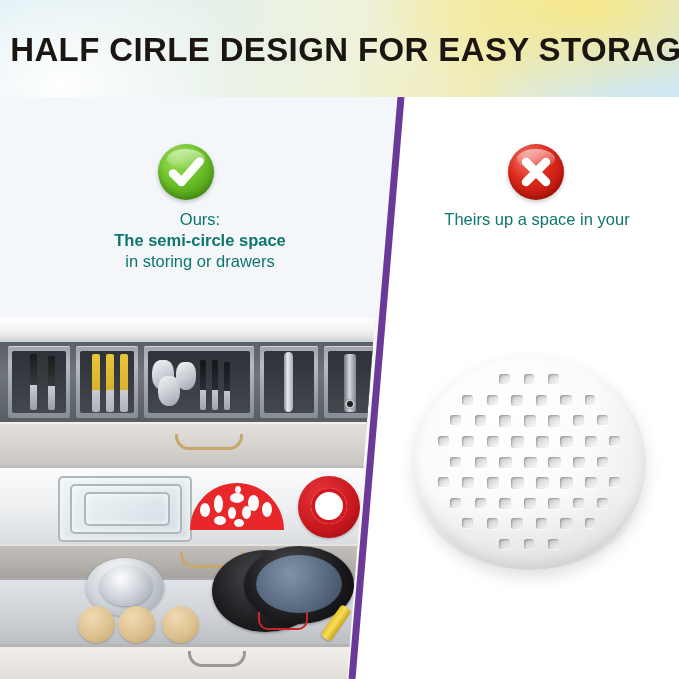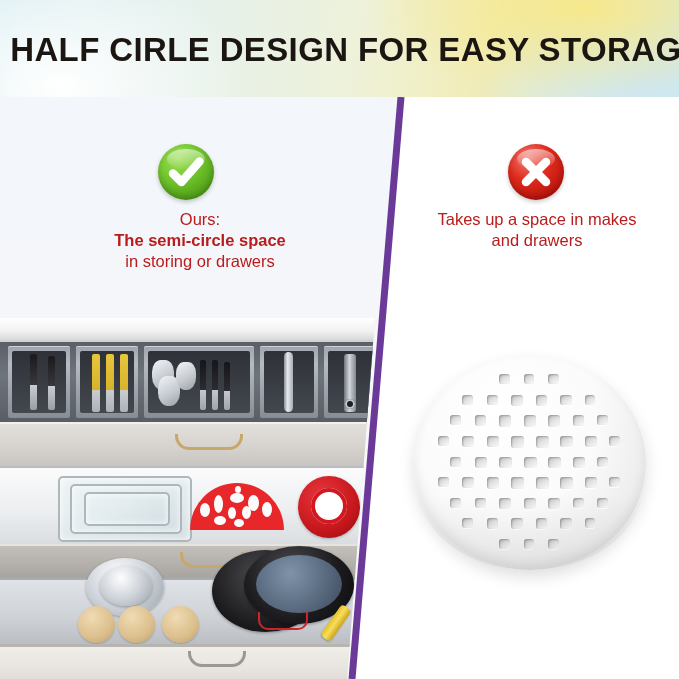--- a/index.html
+++ b/index.html
@@ -95,21 +95,21 @@
     width: 38px; height: 20px;
     border-radius: 50%;
     background: linear-gradient(180deg, rgba(255,255,255,0.55), rgba(255,255,255,0.02));
     pointer-events: none;
   }
 
   
   .txt-block {
     position: absolute;
     text-align: center;
-    color: #b91c1c;
+    color: #0f766e;
     font-size: 16.5px;
     line-height: 21px;
     font-family: "Liberation Sans", sans-serif;
   }
   .txt-left  { left: 22px; top: 209px; width: 356px; }
   .txt-right { left: 412px; top: 209px; width: 250px; }
   .txt-block .lead { display: block; }
   .txt-block .strong { display: block; font-weight: bold; }
   .txt-block .line { display: block; }
 
@@ -475,17 +475,16 @@
     <line x1="401" y1="0" x2="352" y2="582" stroke="#6b3a99" stroke-width="7"></line>
   </svg>
 
   <div class="txt-block txt-left">
     <span class="lead">Ours:</span>
     <span class="strong">The semi-circle space</span>
     <span class="line">in storing or drawers</span>
   </div>
 
   <div class="txt-block txt-right">
-    <span class="line">Takes up a space in makes</span>
-    <span class="line">and drawers</span>
+    <span class="line">Theirs up a space in your</span>
   </div>
 
 </div>
 
 </body></html>

